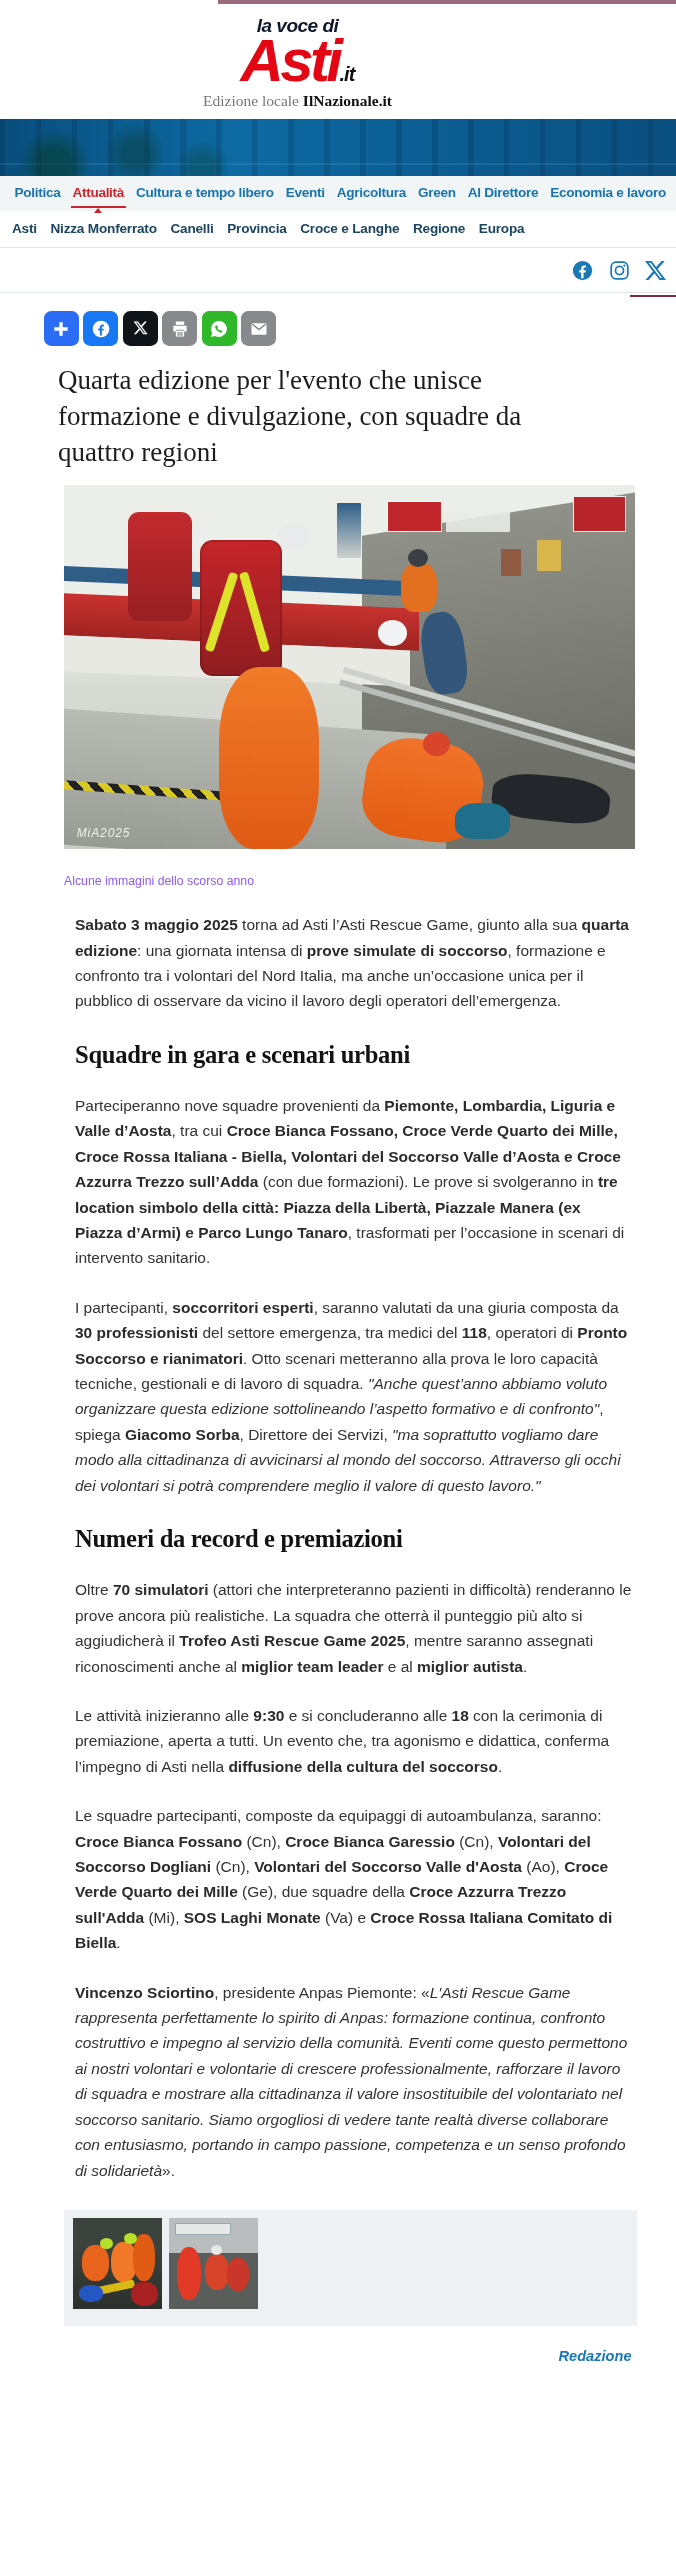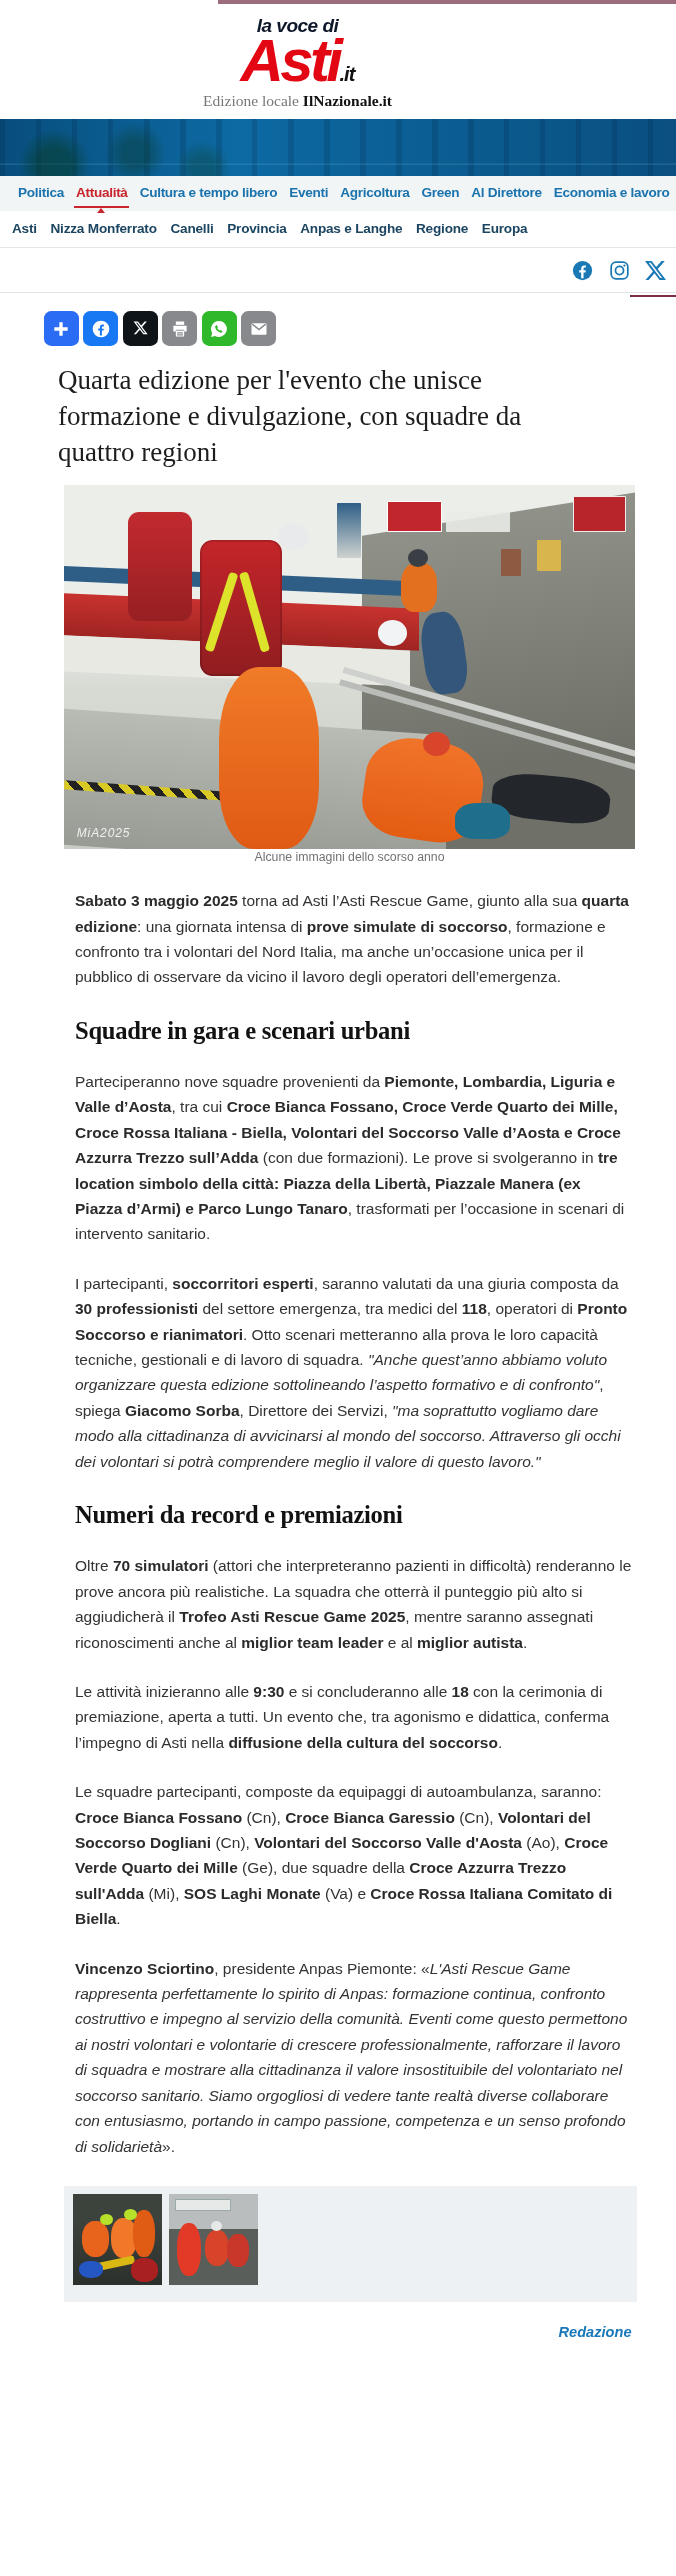--- a/index.html
+++ b/index.html
@@ -24,21 +24,21 @@
     width:677px; height:57px; display:block;
     background:
       radial-gradient(circle at 8% 80%, rgba(6,60,40,.55) 0 16.4px, transparent 36px),
       radial-gradient(circle at 20% 60%, rgba(8,60,50,.45) 0 12.7px, transparent 31px),
       radial-gradient(circle at 30% 85%, rgba(10,70,60,.4) 0 11px, transparent 27px),
       linear-gradient(0deg, transparent 11px, rgba(120,200,240,.35) 12px, transparent 12.7px),
       repeating-linear-gradient(90deg, rgba(0,30,60,.18) 0 5.5px, transparent 5.5px 36px),
       linear-gradient(90deg,#084e7d,#0d6aa3 35%,#0b5d92 65%,#0a4f80);
   }
   
-  .nav-primary { background:#f1f5f6; display:flex; justify-content:flex-start; gap:12px; padding:9px 18px 11px; }
+  .nav-primary { background:#f1f5f6; display:flex; justify-content:flex-end; gap:12px; padding:9px 11px 11px; }
   .nav-primary a {
     text-decoration:none; color:#1a73ad; font-weight:bold; font-size:13.6px; letter-spacing:-0.3px;
     position:relative; white-space:nowrap;
   }
   .nav-primary a.active { color:#c9252c; }
   .nav-primary a.active::before { content:""; position:absolute; left:-1.8px; right:-1.8px; bottom:-7.3px; height:1.8px; background:#c9252c; }
   .nav-primary a.active::after { content:""; position:absolute; left:50%; margin-left:-4.5px; bottom:-12.7px;
     border-left:4.5px solid transparent; border-right:4.5px solid transparent; border-bottom:5.5px solid #c9252c; }
   
   .nav-secondary { background:#fff; display:flex; gap:13.6px; padding:10px 7.3px 11px 12px; }
@@ -72,21 +72,21 @@
   .photo .band-white { position:absolute; left:0; top:158px; width:346px; height:36px; background:#e9e9e4; transform:skewY(2.5deg); }
   .photo .walkway { position:absolute; left:0; bottom:-9px; width:382px; height:136px; background:linear-gradient(#b9bcb4,#989b93); transform:skewY(4deg); }
   .photo .hazard { position:absolute; left:0; bottom:53px; width:191px; height:9px; transform:rotate(4deg);
       background:repeating-linear-gradient(45deg,#d9c924 0 7.3px,#222 7.3px 14.6px); }
   .photo .rail { position:absolute; left:273px; top:227px; width:327px; height:6.4px; background:#cdd0cd; transform:rotate(16deg); box-shadow:0 12.7px 0 #b9bcb9; }
   .photo .poster { position:absolute; border-radius:0.9px; }
   .photo .figblob { position:absolute; border-radius:40% 40% 35% 35%; }
   .photo .helmet { position:absolute; border-radius:50%; }
   .photo .strap { position:absolute; width:9px; height:82px; background:#dde32b; border-radius:3.6px; }
   .photo .watermark { position:absolute; left:12.7px; bottom:9px; font-style:italic; font-size:12px; color:rgba(255,255,255,.85); letter-spacing:0.9px; }
-  .caption { margin-top:1px; width:571px; text-align:center; font-size:12.3px; color:#737373; }
+  .caption { margin-top:25px; width:571px; text-align:left; font-size:12.3px; color:#8b5cf6; }
   
   .article p.body-p { margin:24px 0 0 35px; max-width:557px; font-size:15.5px; line-height:1.64; color:#333; }
   .article p.body-p b { color:#2b2b2b; }
   .article h2.section {
     margin:27px 0 0 35px; max-width:546px;
     font-family:"Liberation Serif", serif; font-weight:bold; font-size:24.6px; line-height:1.15; color:#121212; letter-spacing:-0.3px;
   }
   
   .gallery { margin:27px 0 0 24px; width:573px; background:#eef1f3; padding:8.2px 9px 17.3px 9px; display:flex; gap:7.3px; }
   .thumb { width:89px; height:91px; position:relative; overflow:hidden; cursor:pointer; }
@@ -122,21 +122,21 @@
   <a href="#">Green</a>
   <a href="#">Al Direttore</a>
   <a href="#">Economia e lavoro</a>
 </nav>
 
 <nav class="nav-secondary">
   <a href="#">Asti</a>
   <a href="#">Nizza Monferrato</a>
   <a href="#">Canelli</a>
   <a href="#">Provincia</a>
-  <a href="#">Anpas e Langhe</a>
+  <a href="#">Croce e Langhe</a>
   <a href="#">Regione</a>
   <a href="#">Europa</a>
 </nav>
 
 <div class="rule"></div>
 
 <div class="social-row">
   <a href="#" title="Facebook">
     <svg viewBox="0 0 24 24">
         <circle cx="12" cy="12" r="11" fill="currentColor"></circle>

